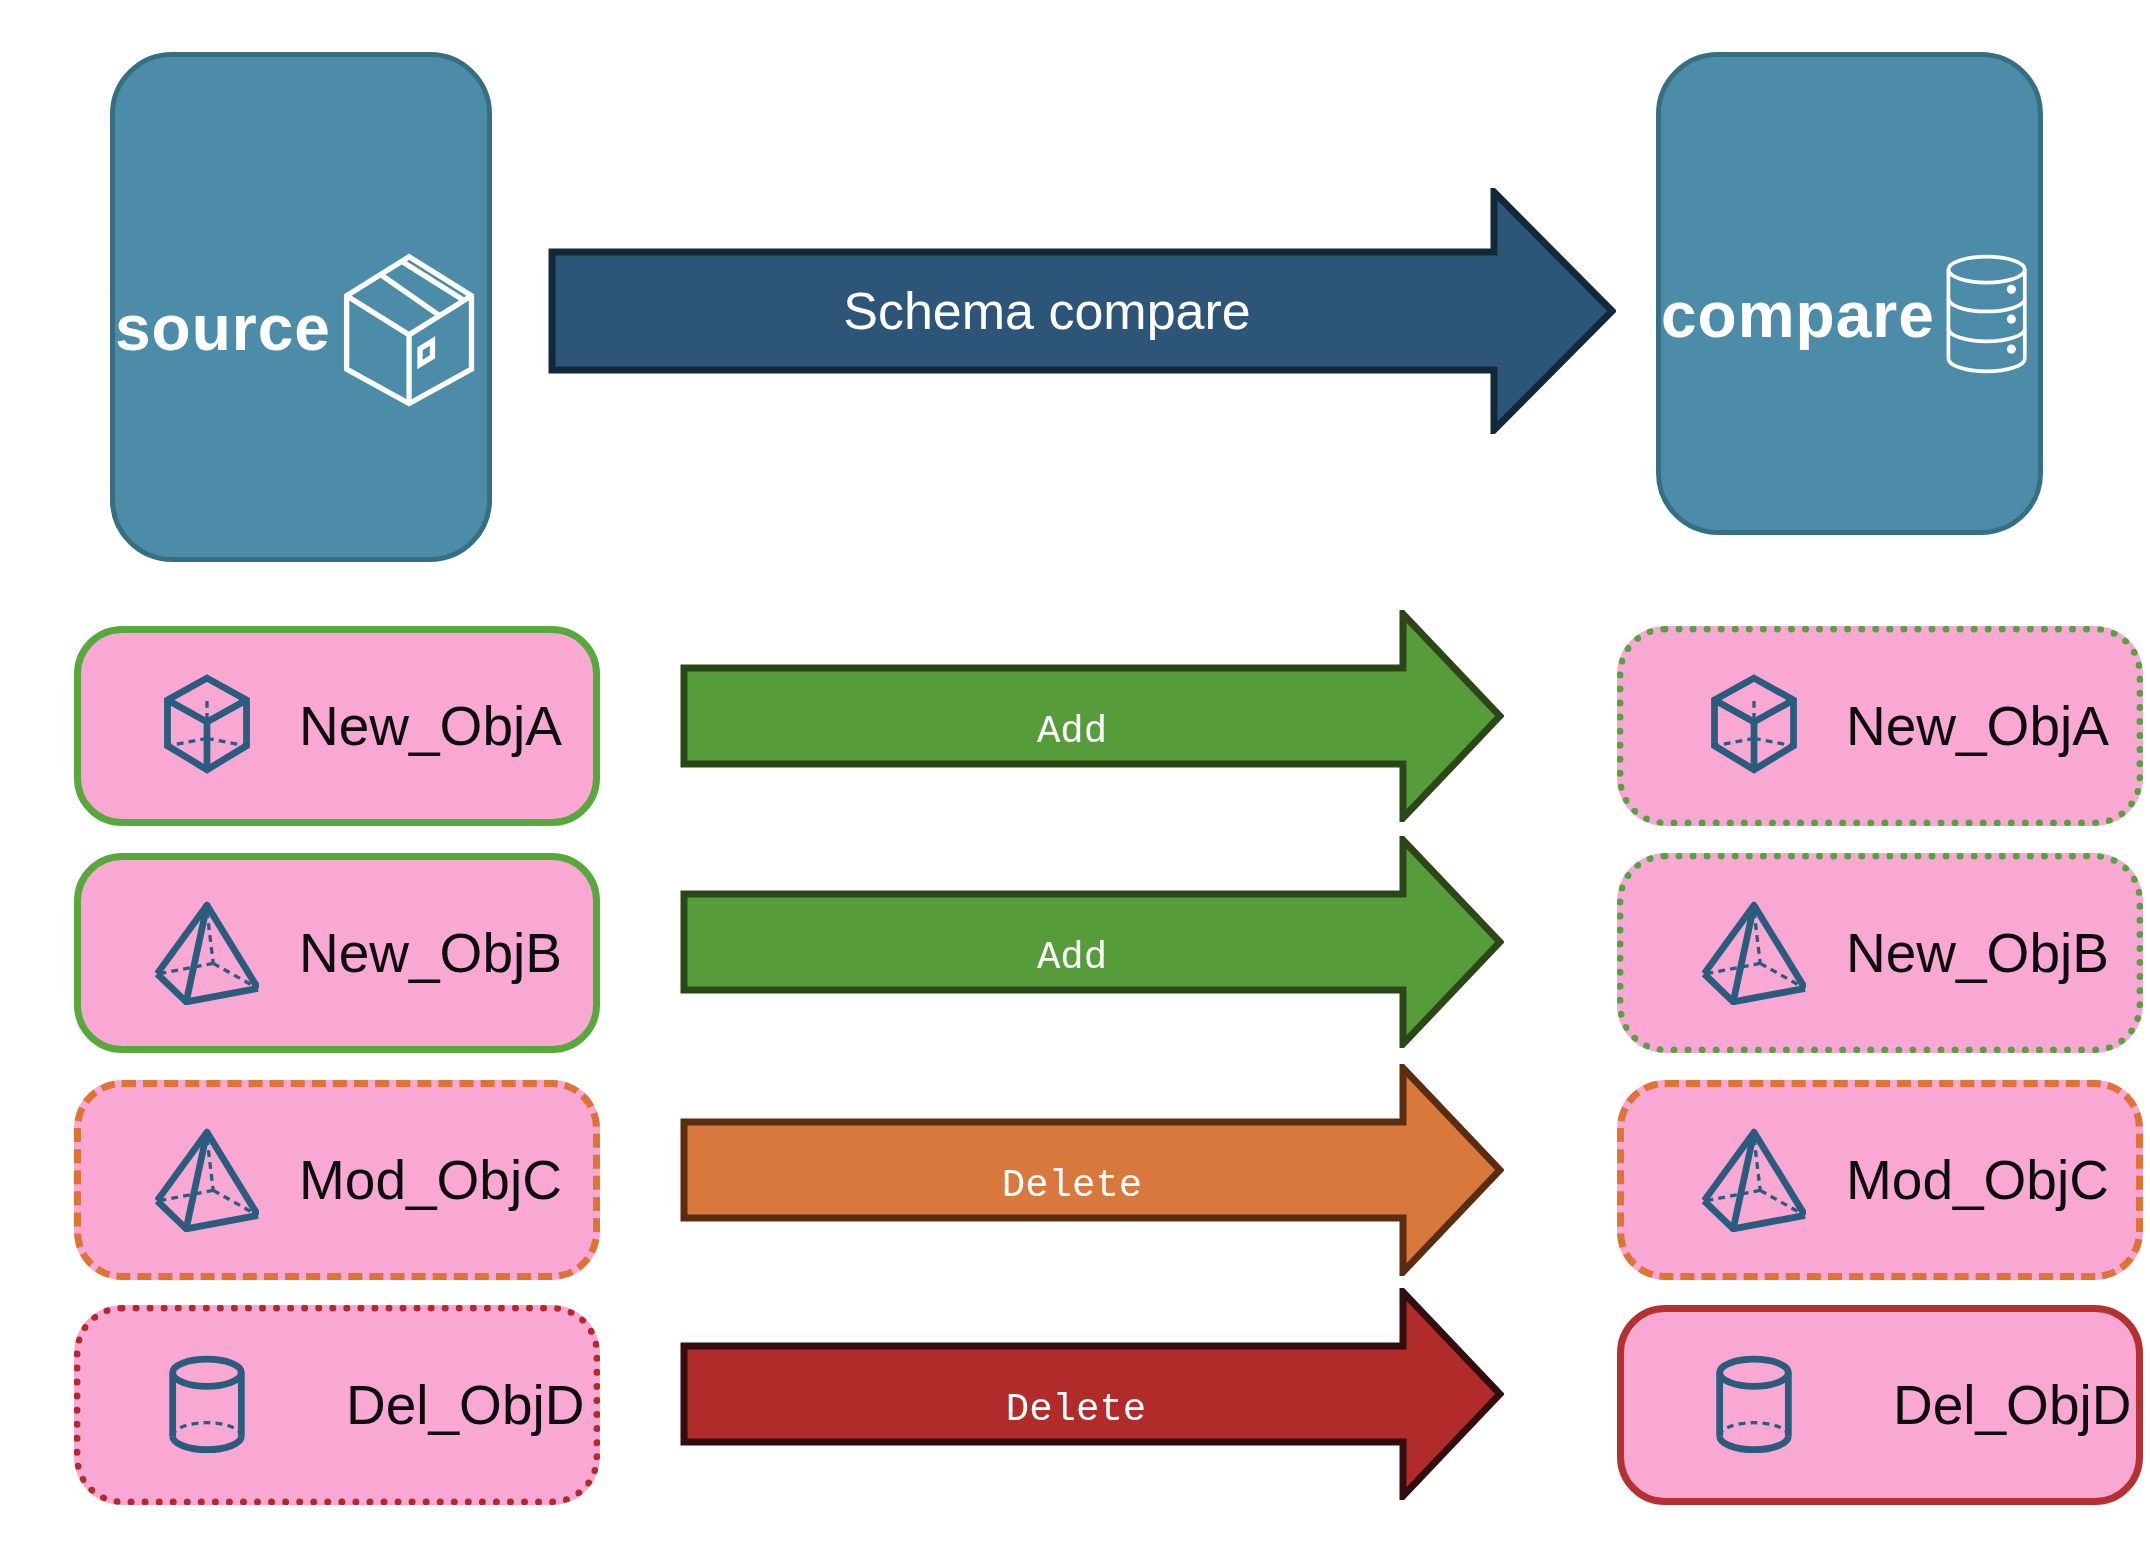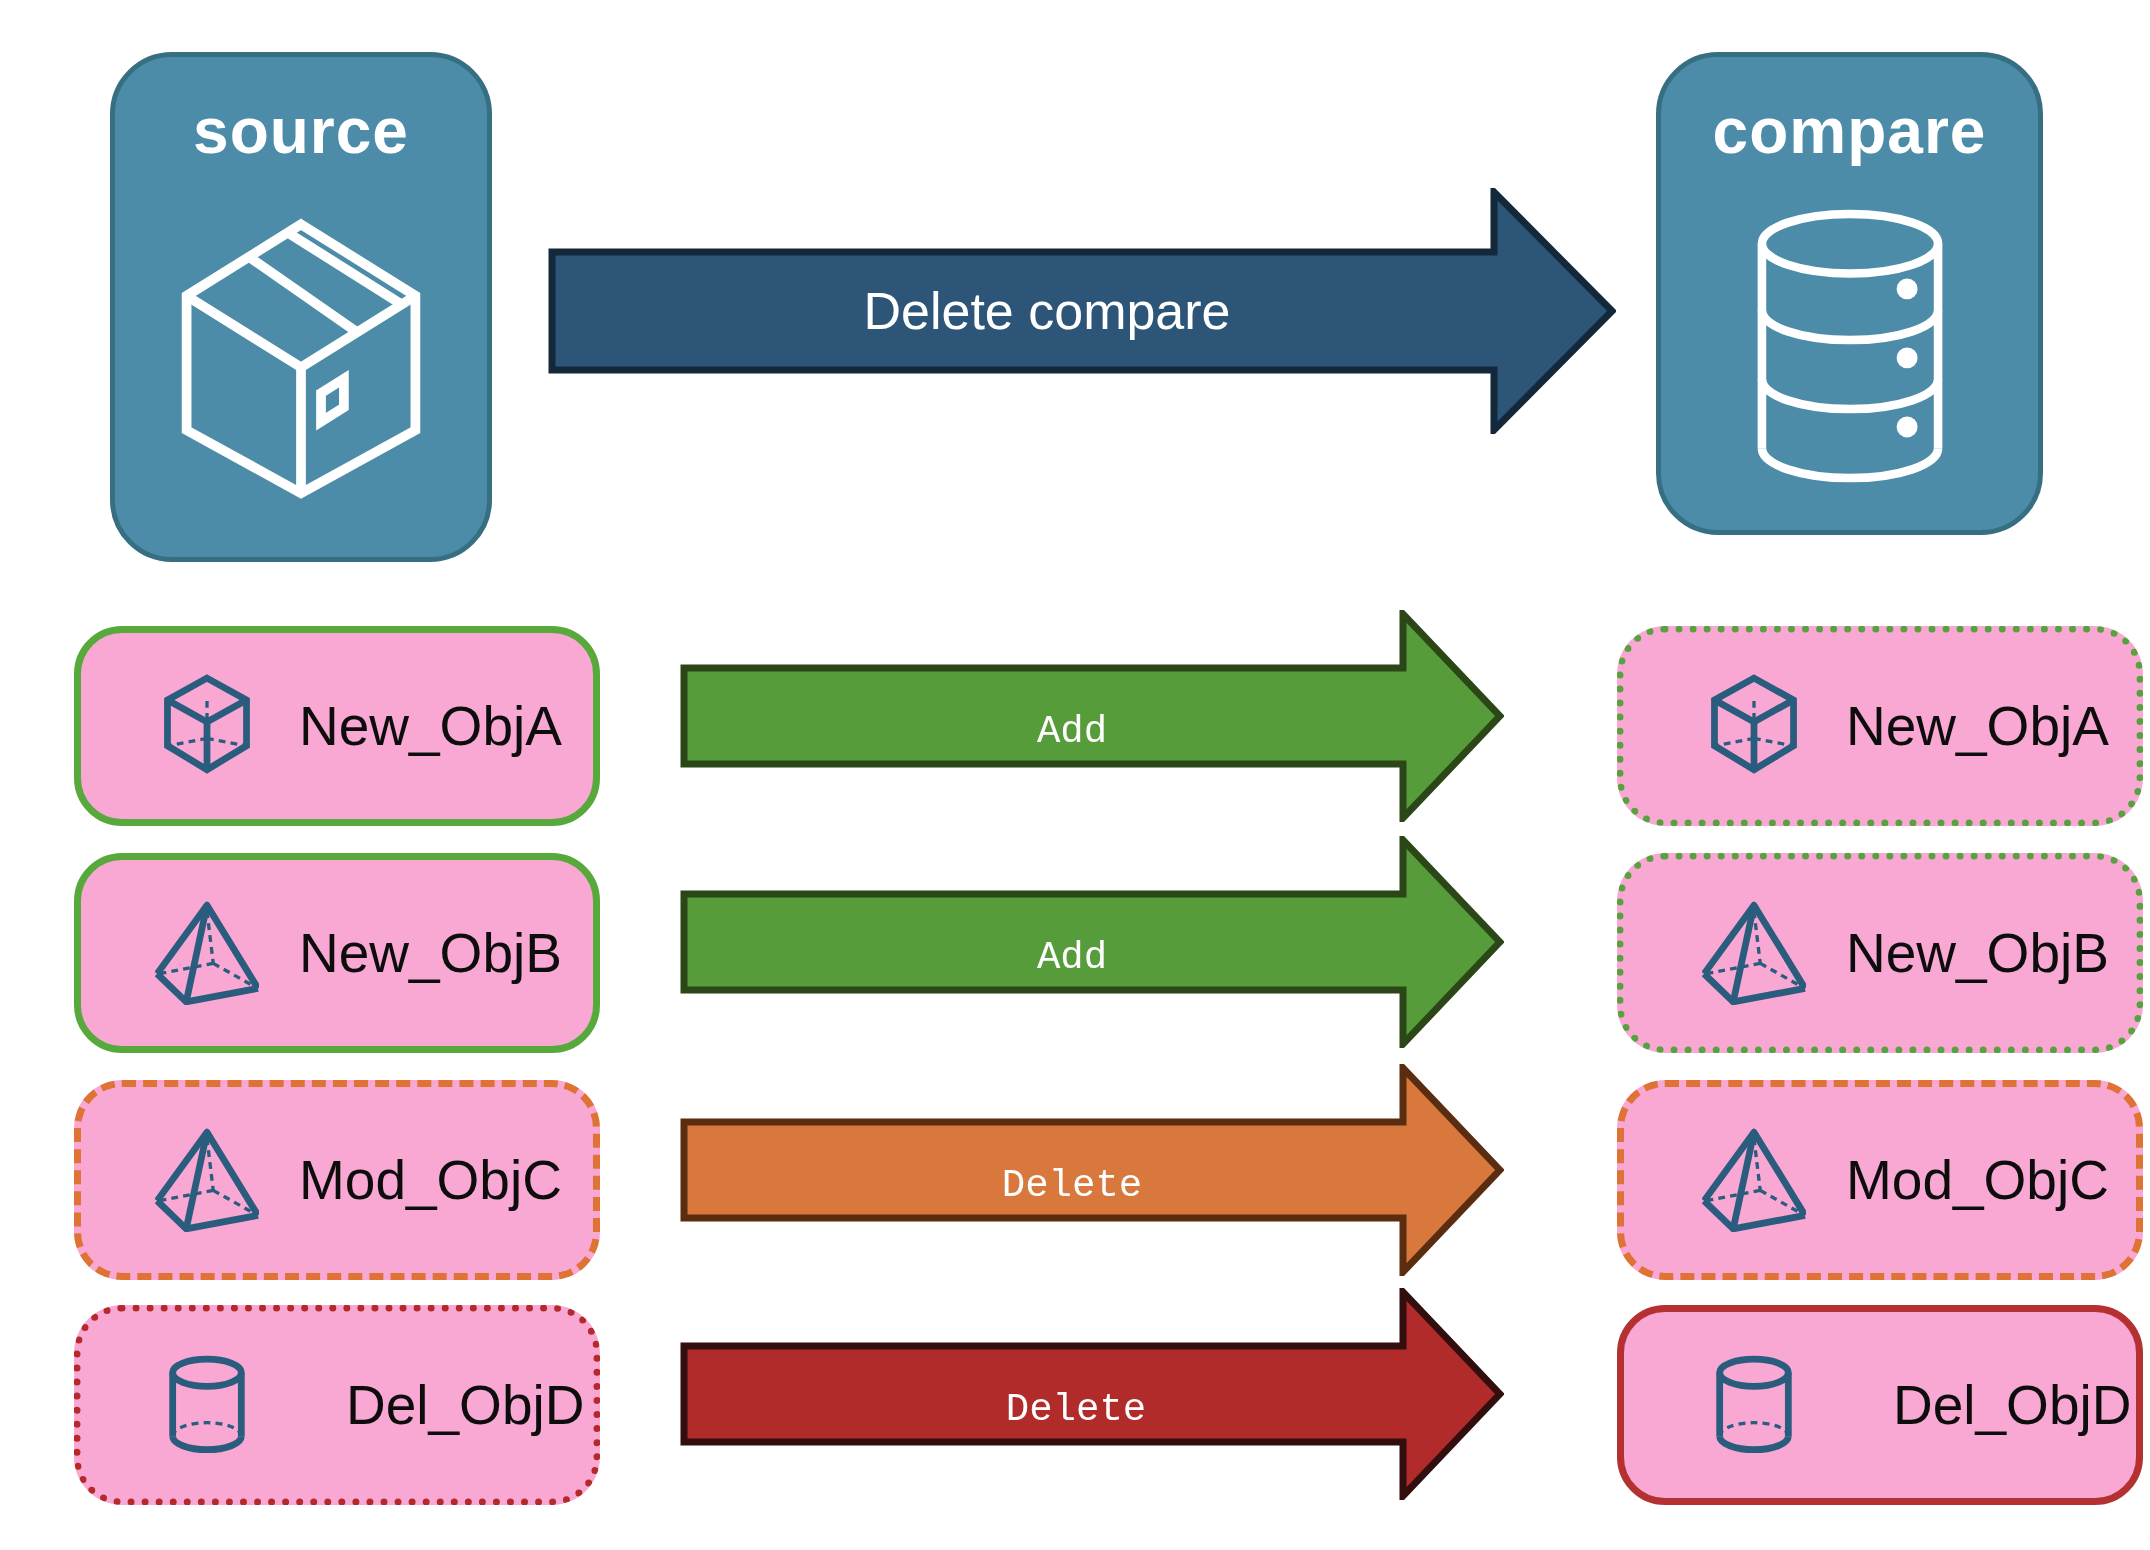--- a/index.html
+++ b/index.html
@@ -4,21 +4,21 @@
 <style>
   html,body{margin:0;padding:0;background:#ffffff;}
   .canvas{
     position:relative;width:2150px;height:1550px;background:#ffffff;overflow:hidden;
     font-family:"Liberation Sans", sans-serif;
   }
   
   .endpoint{
     position:absolute;box-sizing:border-box;border-radius:62px;
     background:#4C8CA9;border:5px solid #376F82;
-    display:flex;flex-direction:column;align-items:center;
+    display:flex;flex-direction:row;align-items:center;
   }
   .endpoint-source{left:110px;top:52px;width:382px;height:510px;}
   .endpoint-target{left:1656px;top:52px;width:387px;height:483px;}
   .endpoint-title{
     margin-top:42px;color:#ffffff;font-size:64px;font-weight:bold;line-height:1;
     letter-spacing:1px;
   }
   .endpoint-icon{color:#ffffff;}
   .icon-package-svg{width:286px;height:300px;margin-top:40px;}
   .icon-database-svg{width:238px;height:286px;margin-top:40px;}
@@ -136,21 +136,21 @@
     <div class="endpoint-title">compare</div>
     <svg class="endpoint-icon icon-database-svg">
         <use href="#icon-database"></use>
       </svg>
   </div>
 
   <div class="big-arrow">
     <svg width="1068" height="246" viewBox="0 0 1068 246">
       <polygon points="4,64 946,64 946,4 1064,123 946,242 946,182 4,182" fill="#2D5577" stroke="#13293B" stroke-width="7" stroke-linejoin="miter"></polygon>
     </svg>
-    <div class="arrow-label">Delete compare</div>
+    <div class="arrow-label">Schema compare</div>
   </div>
 
   <div class="obj-box left row-y-1 border-green-solid">
     <svg class="obj-icon">
         <use href="#icon-cube"></use>
       </svg>
     <div class="obj-label">New_ObjA</div>
   </div>
   <div class="row-arrow row-arrow-1">
     <svg width="824" height="212" viewBox="0 0 824 212">

